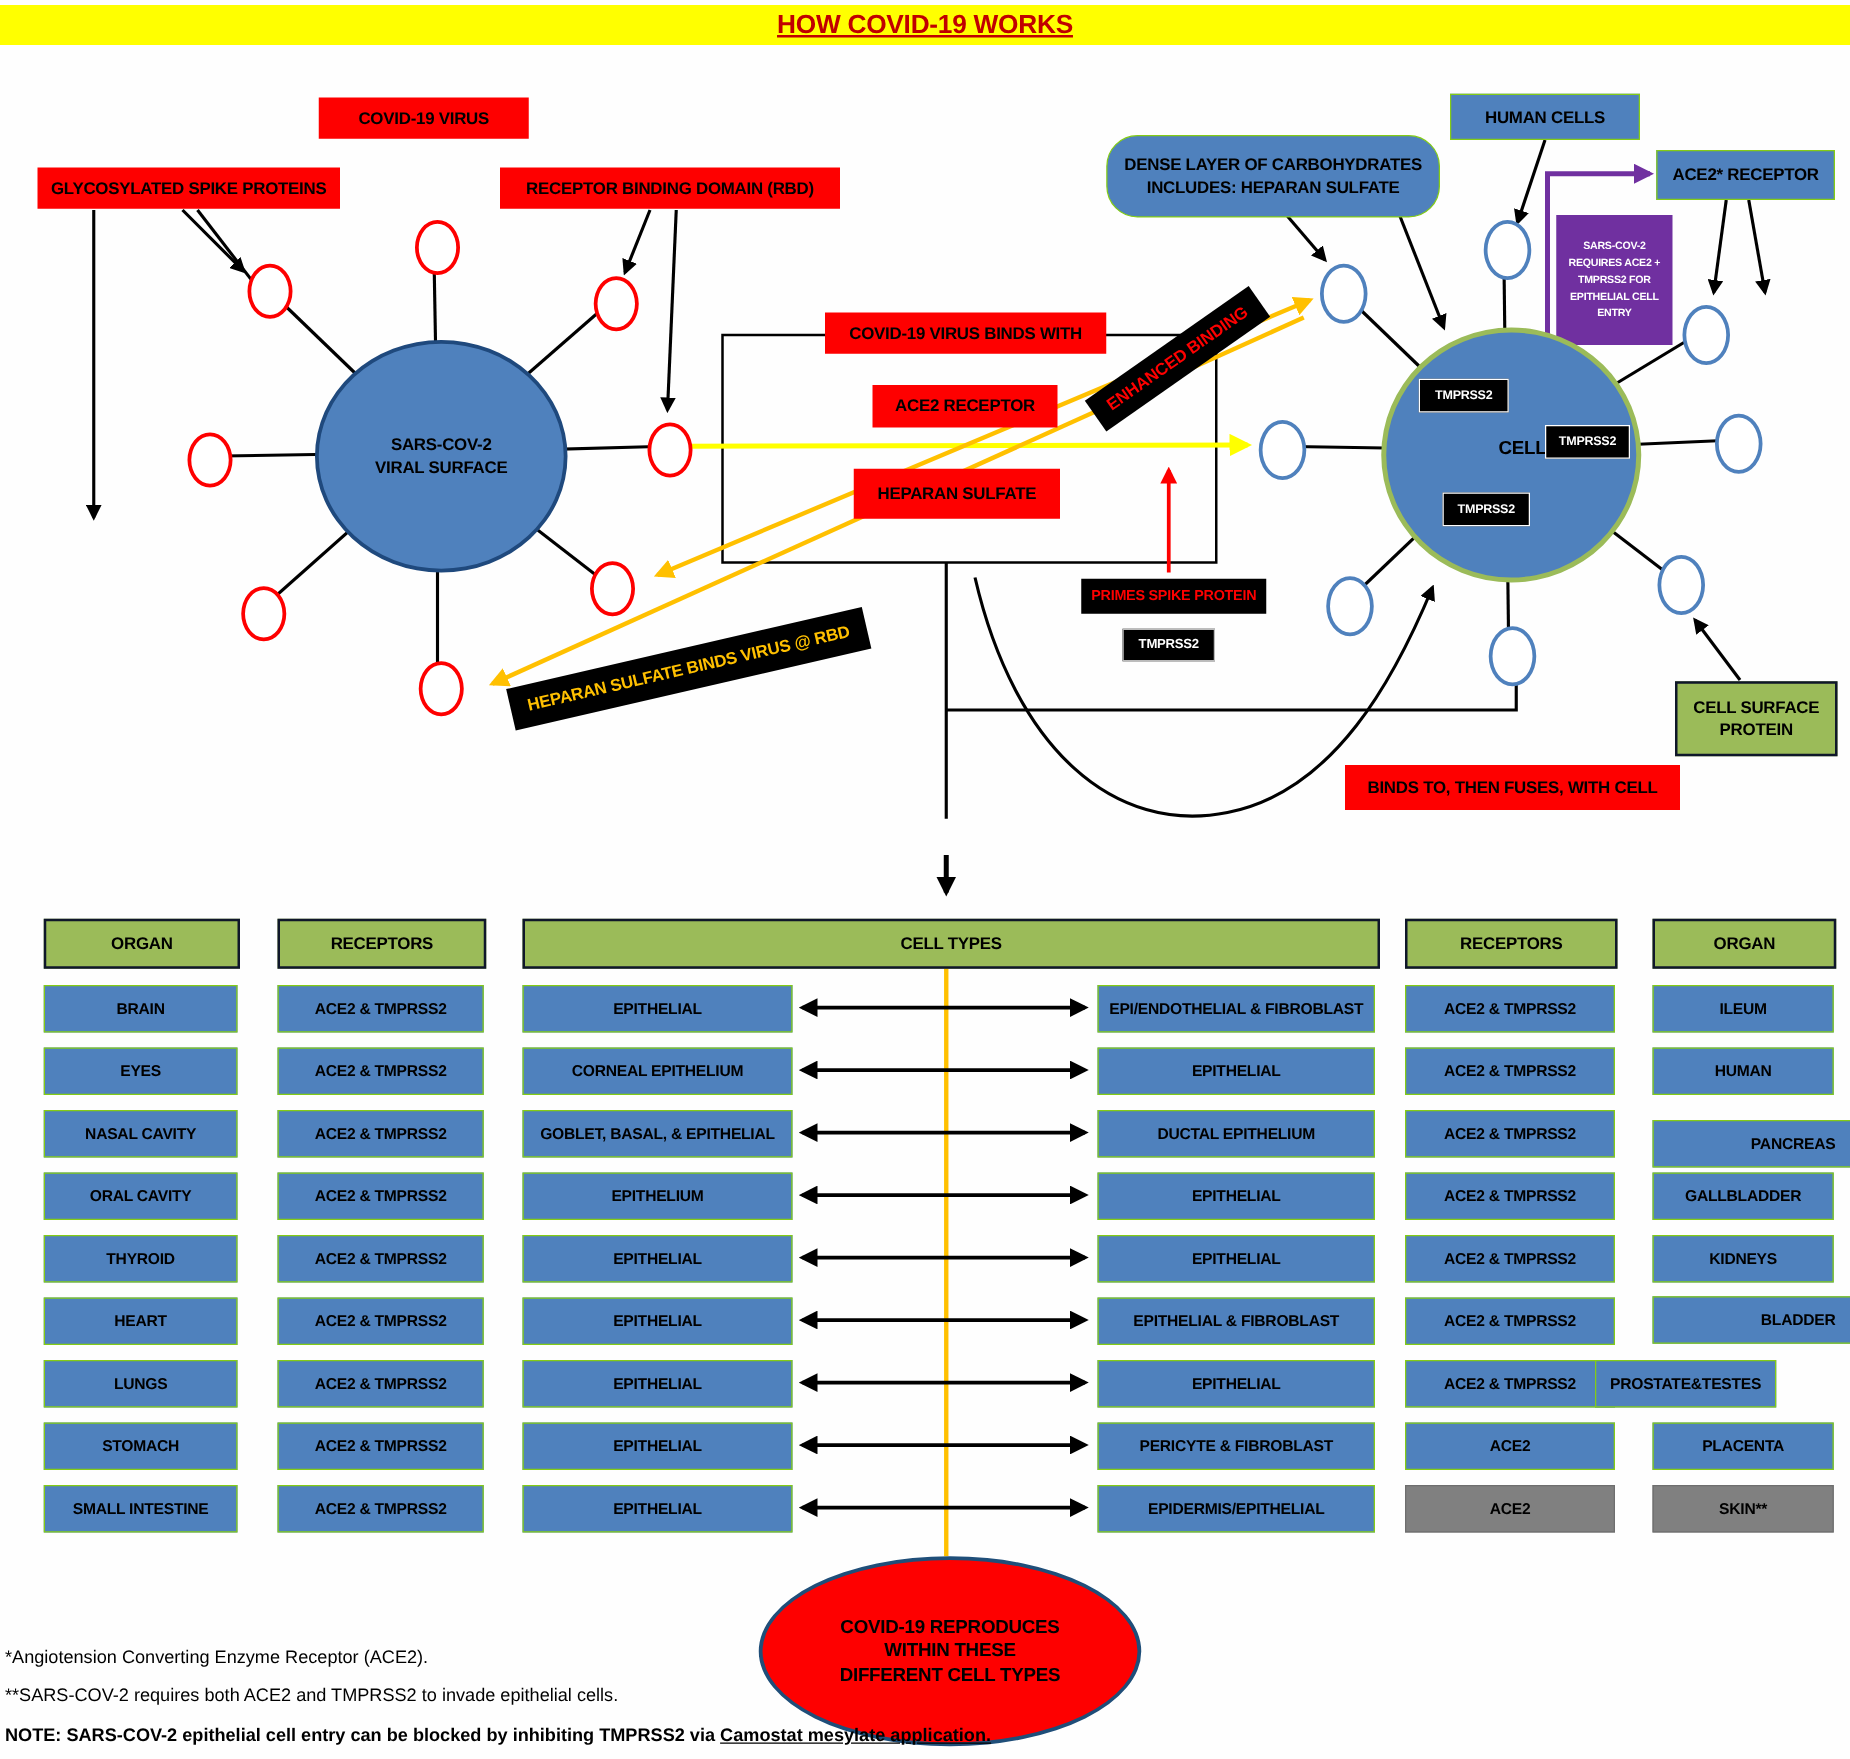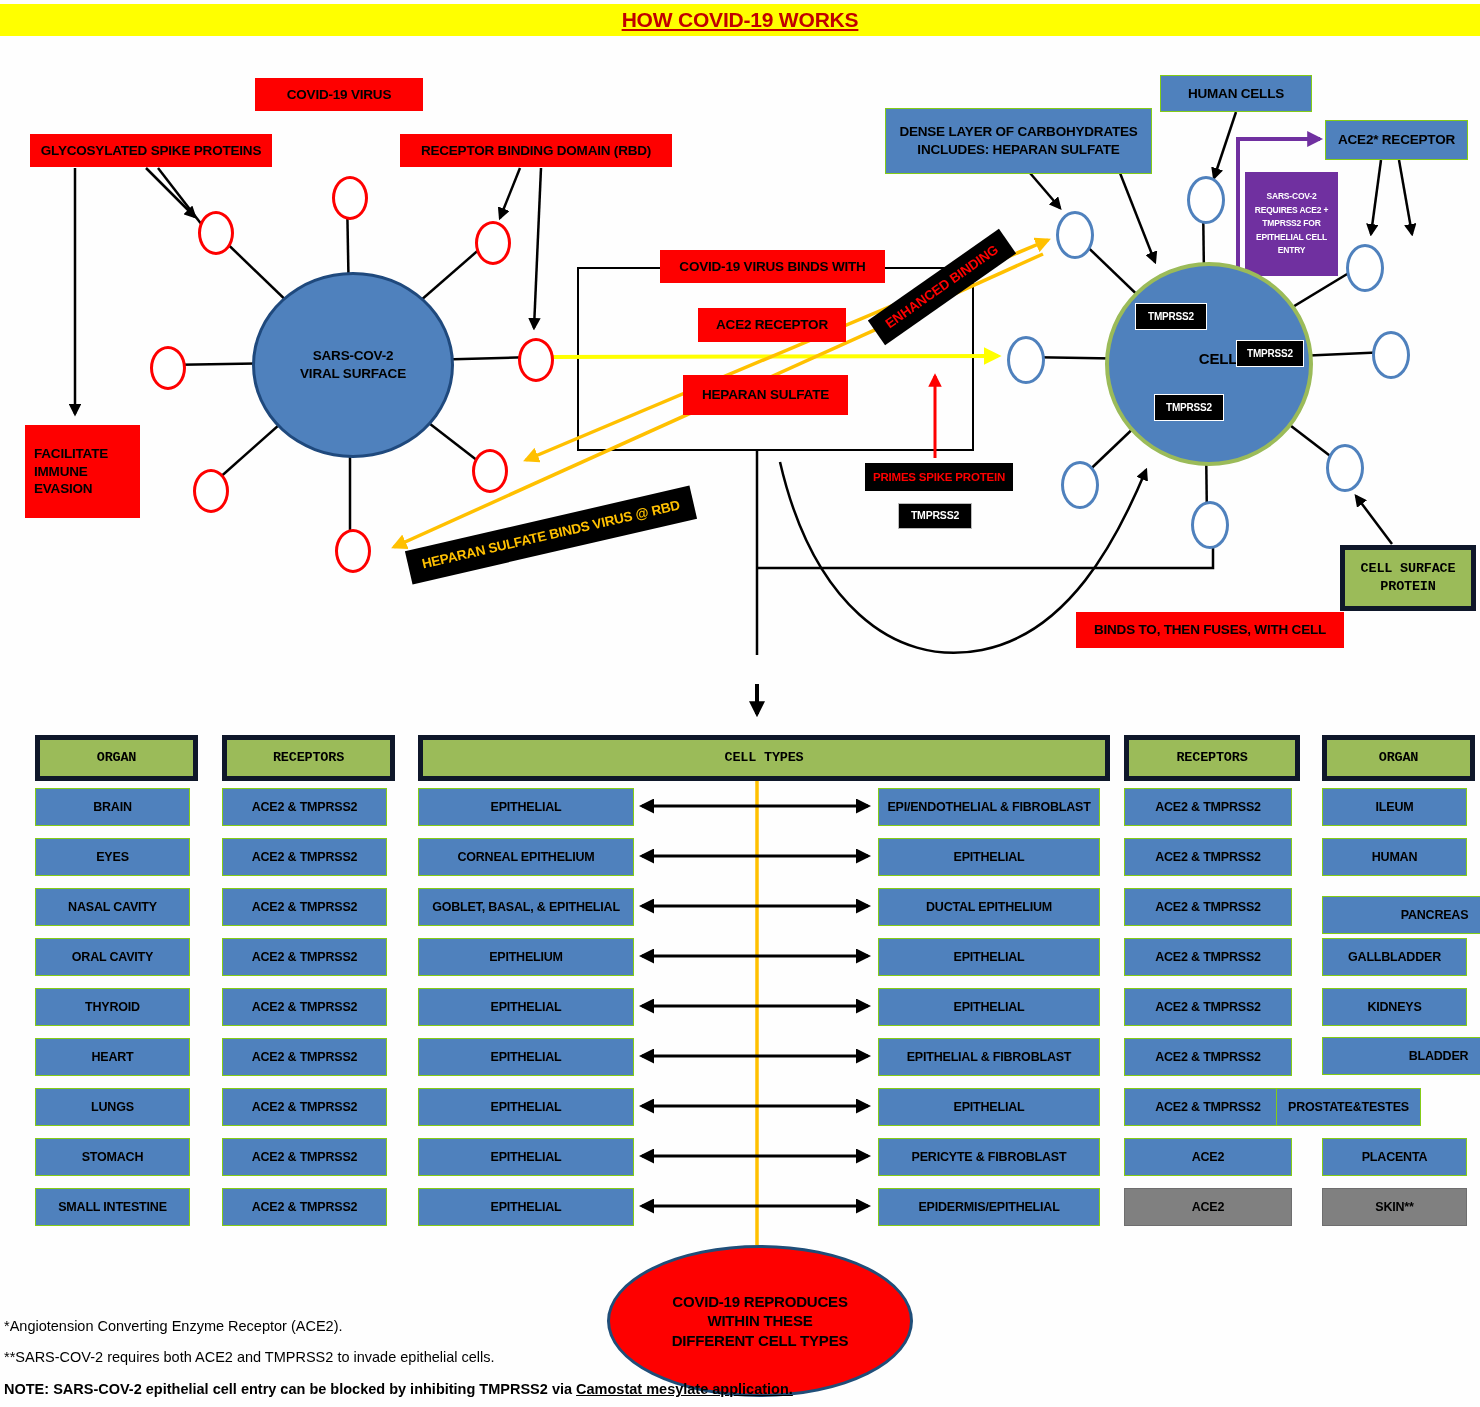--- a/index.html
+++ b/index.html
@@ -3,21 +3,21 @@
 <meta charset="utf-8">
 <style>
   html,body{margin:0;padding:0;background:#fff;}
   #canvas{position:relative;width:1480px;height:1407px;background:#fefefe;overflow:hidden;
     font-family:"Liberation Sans",sans-serif;}
   .box{position:absolute;display:flex;align-items:center;justify-content:center;
     text-align:center;font-weight:bold;color:#000;font-size:13.5px;line-height:1.3;
     z-index:2;letter-spacing:-0.2px;}
   .red{background:#fe0000;}
   .blue{background:#4f81bd;border:1px solid #84cc16;}
-  .green{background:#9bbb59;border:5px solid #0f172a;font-family:Liberation Mono, monospace;}
+  .green{background:#9bbb59;border:2px solid #0f172a;}
   .gray{background:#808080;border:1px solid #6e6e6e;}
   .blackbox{background:#000;}
   .tbl{font-size:12.5px;}
   .spike{position:absolute;width:30px;height:38px;border:3px solid #fe0000;background:#fff;border-radius:50%;z-index:2;}
   .cellprot{position:absolute;width:32px;height:42px;border:3px solid #4f81bd;background:#fff;border-radius:50%;z-index:2;}
   svg.overlay{position:absolute;left:0;top:0;z-index:1;}
   .toplayer{z-index:3;}
   .footnote{position:absolute;left:4px;color:#000;font-size:14.5px;z-index:2;}
 </style>
 </head>
@@ -113,41 +113,40 @@
     <span style="color:#c00000;font-size:21px;text-decoration:underline;">HOW COVID-19 WORKS</span>
   </div>
 
   <div class="box red" style="left:255px;top:78px;width:168px;height:33px;">COVID-19 VIRUS</div>
   <div class="box red" style="left:30px;top:134px;width:242px;height:33px;">GLYCOSYLATED SPIKE PROTEINS</div>
   <div class="box red" style="left:400px;top:134px;width:272px;height:33px;">RECEPTOR BINDING DOMAIN (RBD)</div>
   <div class="box" style="left:252px;top:272px;width:196px;height:180px;background:#4f81bd;border:3px solid #1f497d;border-radius:50%;flex-direction:column;">
     <span>SARS-COV-2</span>
     <span>VIRAL SURFACE</span>
   </div>
-  <div class="box red" style="left:25px;top:425px;width:106px;height:93px;justify-content:flex-start;text-align:left;padding-left:9px;">FACILITATE IMMUNE EVASION</div>
 
   <div class="spike" style="left:332px;top:176px;"></div>
   <div class="spike" style="left:198px;top:211px;"></div>
   <div class="spike" style="left:475px;top:221px;"></div>
   <div class="spike" style="left:150px;top:346px;"></div>
   <div class="spike" style="left:518px;top:338px;"></div>
   <div class="spike" style="left:193px;top:469px;"></div>
   <div class="spike" style="left:472px;top:449px;"></div>
   <div class="spike" style="left:335px;top:529px;"></div>
 
   <div class="box red" style="left:660px;top:250px;width:225px;height:33px;">COVID-19 VIRUS BINDS WITH</div>
   <div class="box red" style="left:698px;top:308px;width:148px;height:34px;">ACE2 RECEPTOR</div>
   <div class="box red" style="left:683px;top:375px;width:165px;height:40px;">HEPARAN SULFATE</div>
   <div class="box blackbox" style="left:862px;top:272px;width:160px;height:30px;color:#fe0000;transform:rotate(-35deg);">ENHANCED BINDING</div>
   <div class="box blackbox" style="left:405px;top:518px;width:292px;height:34px;color:#ffc000;transform:rotate(-13deg);">HEPARAN SULFATE BINDS VIRUS @ RBD</div>
   <div class="box blackbox" style="left:865px;top:463px;width:148px;height:28px;color:#fe0000;font-size:11.5px;">PRIMES SPIKE PROTEIN</div>
   <div class="box blackbox" style="left:898px;top:503px;width:72px;height:24px;color:#fff;font-size:10.5px;border:1px solid #bbb;">TMPRSS2</div>
 
   <div class="box blue" style="left:1160px;top:75px;width:150px;height:35px;">HUMAN CELLS</div>
-  <div class="box blue" style="left:885px;top:108px;width:265px;height:64px;flex-direction:column;">
+  <div class="box blue" style="left:885px;top:108px;width:265px;height:64px;flex-direction:column;border-radius:25px;">
     <span>DENSE LAYER OF CARBOHYDRATES</span>
     <span>INCLUDES: HEPARAN SULFATE</span>
   </div>
   <div class="box blue" style="left:1325px;top:120px;width:141px;height:38px;">ACE2* RECEPTOR</div>
   <div class="box" style="left:1245px;top:172px;width:85px;height:96px;background:#7030a0;color:#fff;font-size:8.5px;line-height:1.6;padding:4px;">SARS-COV-2 REQUIRES ACE2 + TMPRSS2 FOR EPITHELIAL CELL ENTRY</div>
 
   <div class="box" style="left:1105px;top:262px;width:200px;height:196px;background:#4f81bd;border:4px solid #9bbb59;border-radius:50%;"></div>
   <div class="box toplayer" style="left:1188px;top:348px;width:60px;height:22px;font-size:15px;background:transparent;">CELL</div>
   <div class="box blackbox toplayer" style="left:1135px;top:303px;width:70px;height:25px;color:#fff;font-size:10px;border:1px solid #fff;">TMPRSS2</div>
   <div class="box blackbox toplayer" style="left:1236px;top:340px;width:66px;height:25px;color:#fff;font-size:10px;border:1.5px solid #fff;">TMPRSS2</div>

